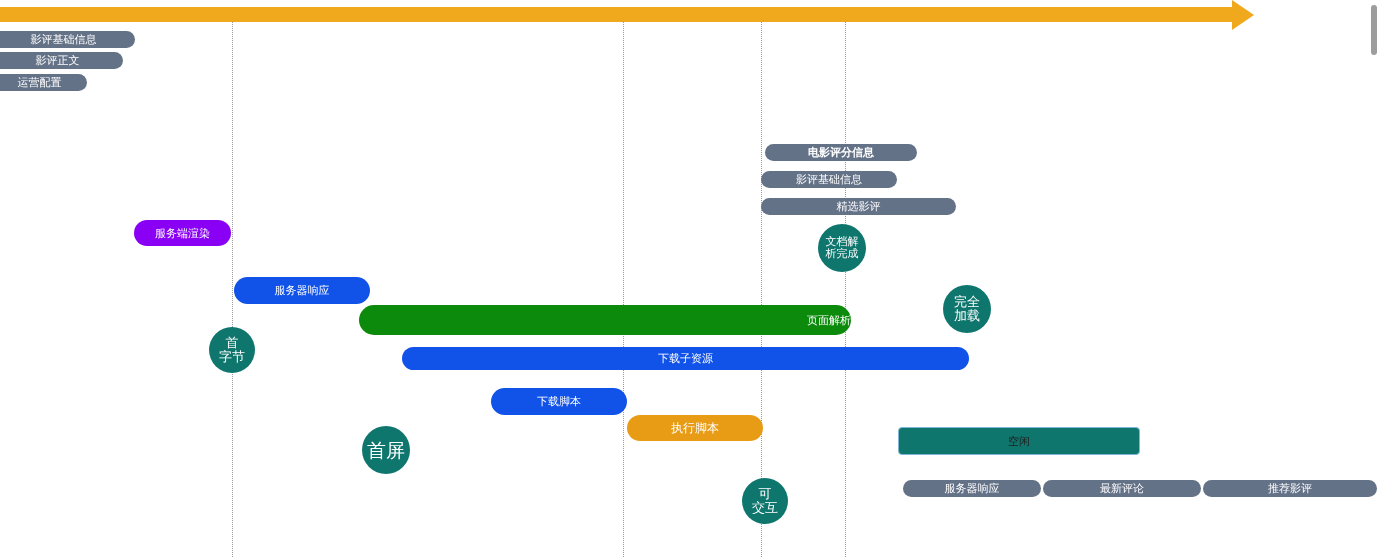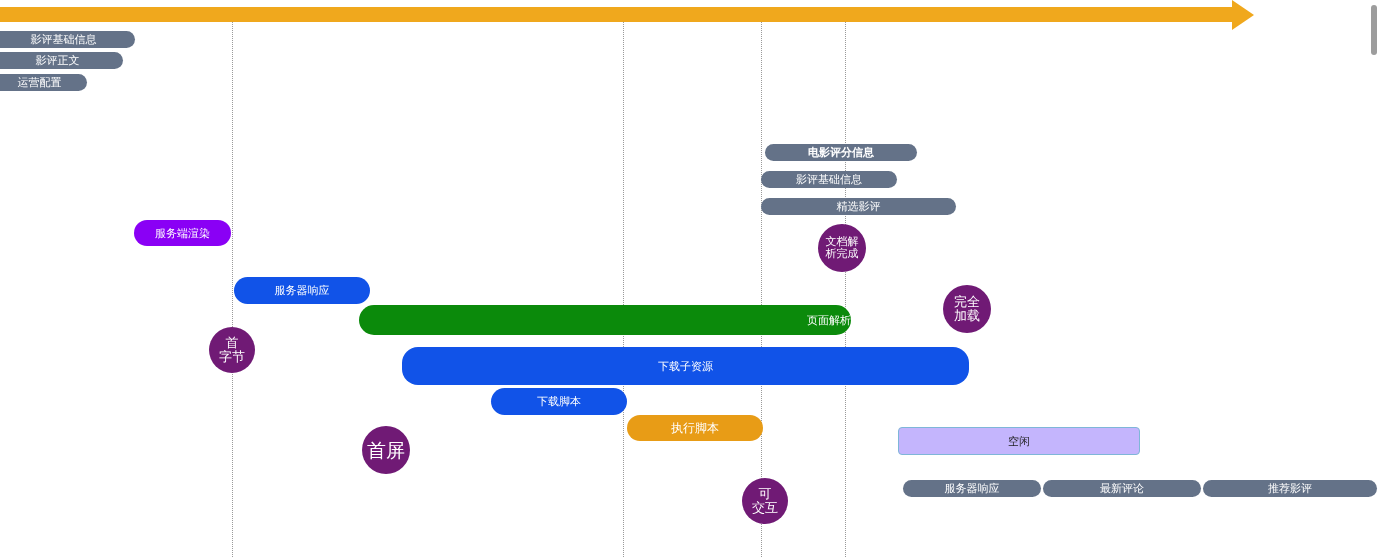--- a/index.html
+++ b/index.html
@@ -72,48 +72,48 @@
   .bar.blue {
     background: #1153e8;
     border-radius: 14px;
     font-size: 11px;
     height: 27px;
   }
   .bar.blue-lg {
     background: #1153e8;
     border-radius: 16px;
     font-size: 11px;
-    height: 38px;
+    height: 23px;
   }
   .bar.green {
     background: #0b8a0b;
     border-radius: 16px;
     font-size: 11px;
     height: 30px;
   }
   .bar.orange {
     background: #e89c16;
     border-radius: 14px;
     font-size: 12px;
     height: 26px;
   }
   .bar.idle {
-    background: #c4b5fd;
+    background: #0f766e;
     border: 1px solid #7fb6d8;
     border-radius: 4px;
     color: #1f1f1f;
     font-size: 11px;
     height: 28px;
   }
 
   
   .circle {
     position: absolute;
     border-radius: 50%;
-    background: #701a75;
+    background: #0f766e;
     color: #ffffff;
     display: flex;
     flex-direction: column;
     align-items: center;
     justify-content: center;
     text-align: center;
     line-height: 1.08;
   }
   .circle .l {
     display: block;

